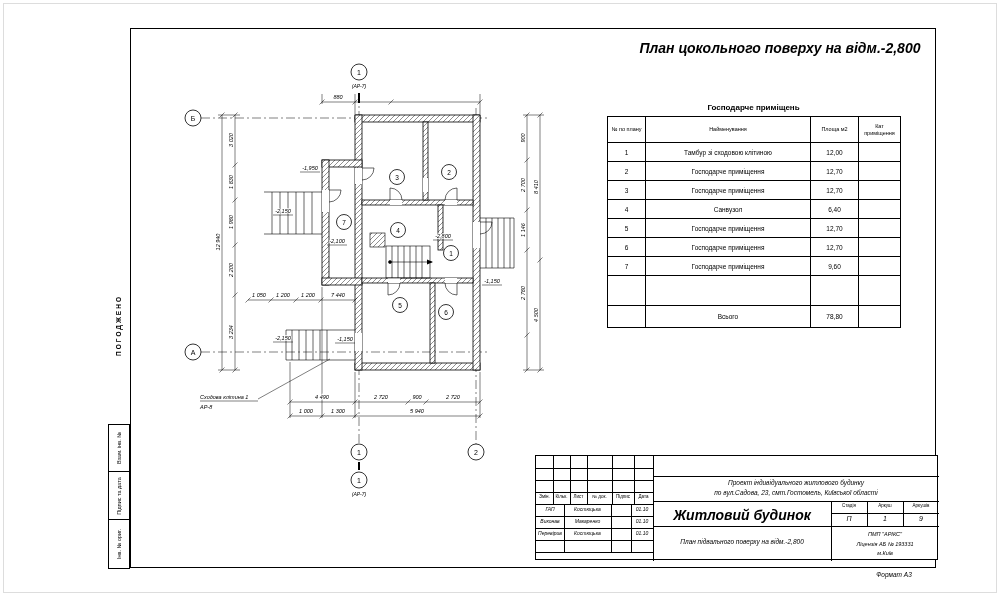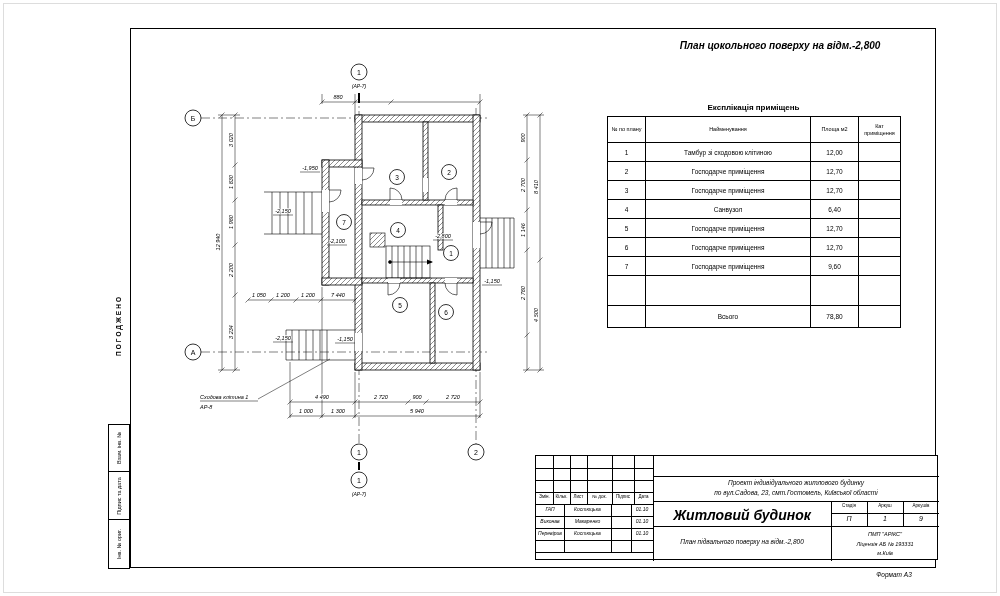--- a/index.html
+++ b/index.html
@@ -12,21 +12,21 @@
   .vlabel{position:absolute;display:flex;align-items:center;justify-content:center;}
   .vlabel>span{transform:rotate(-90deg);white-space:nowrap;font-size:6px;}
   .approved{left:106px;top:255px;width:24px;height:140px;}
   .approved>span{letter-spacing:2px;font-weight:bold;font-size:6.5px;}
   .mbox{border:1px solid #000;box-sizing:border-box;background:#fff;}
   .mbox>span{font-size:5.5px;}
   .b1{left:108px;top:424px;width:22px;height:48px;}
   .b2{left:108px;top:471px;width:22px;height:49px;}
   .b3{left:108px;top:519px;width:22px;height:50px;}
   .top-title{position:absolute;left:620px;top:40px;width:320px;text-align:center;
-    font-style:italic;font-weight:bold;font-size:10px;}
+    font-style:italic;font-weight:bold;font-size:14px;}
   .format-label{position:absolute;left:850px;top:571px;width:88px;text-align:center;
     font-style:italic;font-size:6.5px;}
   
   .explication{position:absolute;left:607px;top:103px;width:293px;}
   .exp-title{text-align:center;font-weight:bold;font-size:8px;margin-bottom:4px;}
   .exp-table{border-collapse:collapse;table-layout:fixed;width:293px;font-size:6.5px;}
   .exp-table td,.exp-table th{border:1px solid #000;text-align:center;padding:0 1px;
     overflow:hidden;font-weight:normal;}
   .exp-table th{font-size:5.5px;line-height:1.1;}
   .exp-table tr{height:19px;}
@@ -327,21 +327,21 @@
 
     <g>
       <text class="notet" x="60" y="349">Сходова клітина 1</text>
       <line class="dim" x1="60" y1="351" x2="118" y2="351"></line>
       <text class="notet" x="60" y="359">АР-8</text>
       <line class="dim" x1="118" y1="349" x2="190" y2="309"></line>
     </g>
   </svg>
 
   <div class="explication">
-    <div class="exp-title">Експлікація приміщень</div>
+    <div class="exp-title">Господарче приміщень</div>
     <table class="exp-table">
       <colgroup>
           <col style="width:38px">
           <col style="width:165px">
           <col style="width:48px">
           <col style="width:42px">
         </colgroup>
       <tbody>
           <tr class="hdr">
         <th>№ по плану</th>

